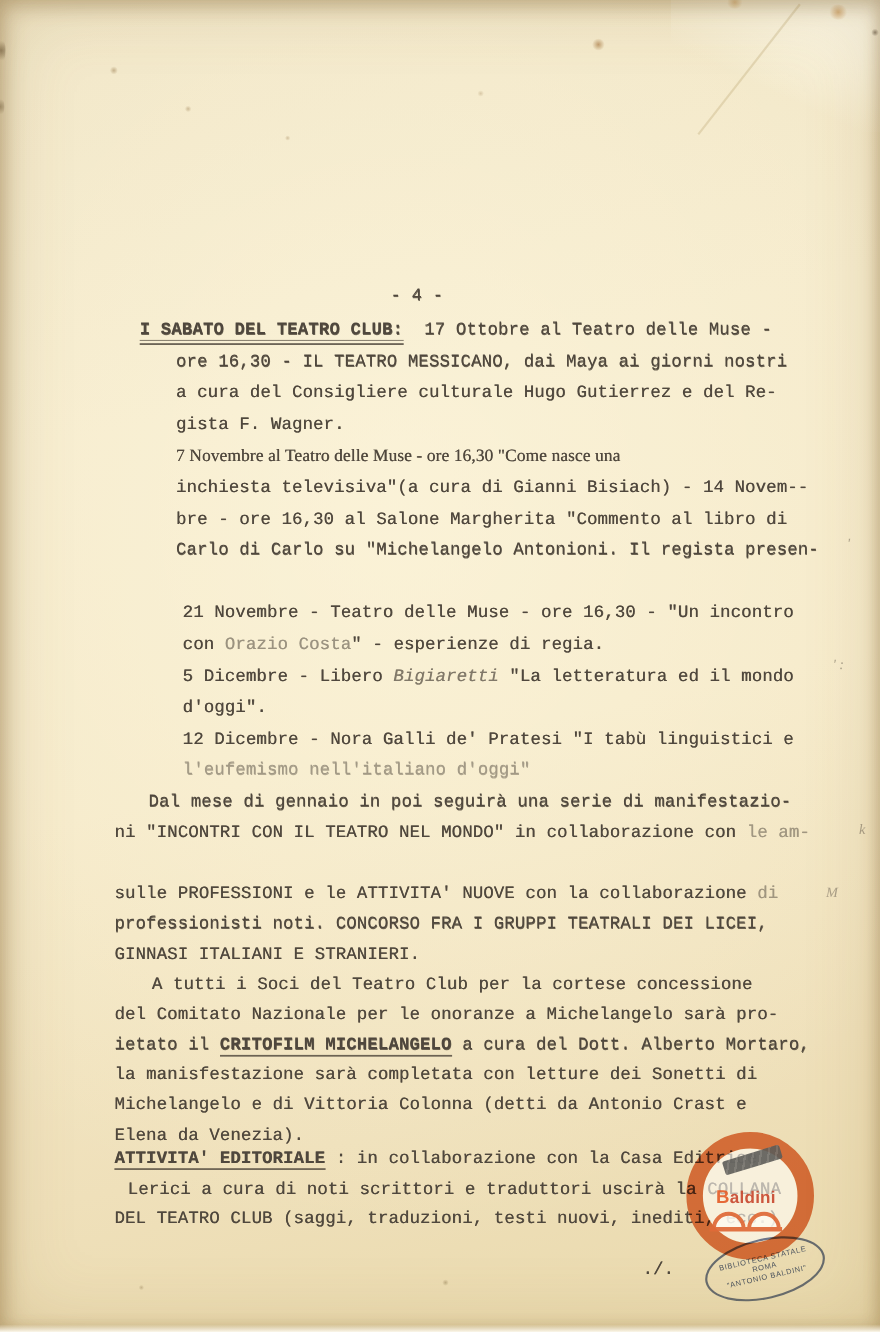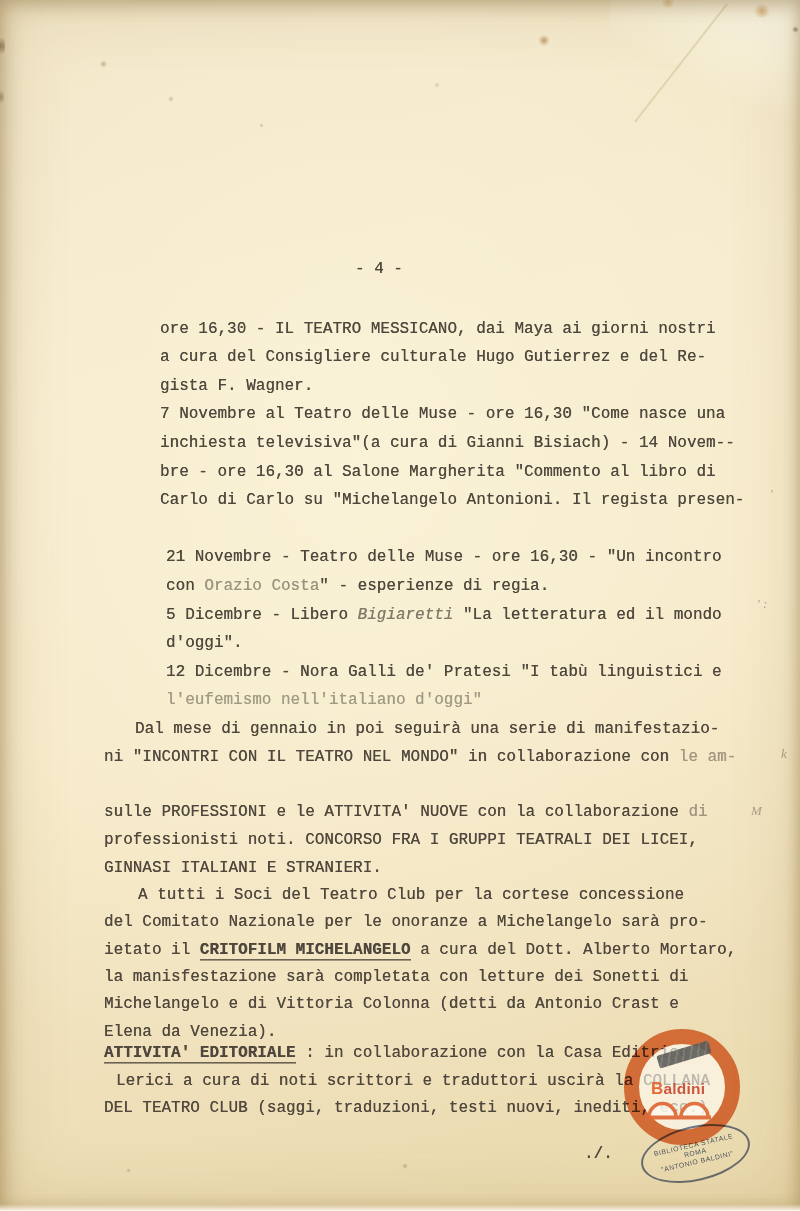--- a/index.html
+++ b/index.html
@@ -78,24 +78,25 @@
   <div class="stain" style="left:434px;top:82px;width:6px;height:6px;background:radial-gradient(circle,rgba(130,95,45,.25),rgba(130,95,45,0) 70%);"></div>
   <div class="stain" style="left:402px;top:1163px;width:6px;height:6px;background:radial-gradient(circle,rgba(110,85,45,.35),rgba(110,85,45,0) 70%);"></div>
   <div class="stain" style="left:126px;top:1168px;width:5px;height:5px;background:radial-gradient(circle,rgba(110,85,45,.3),rgba(110,85,45,0) 70%);"></div>
   <div class="stain" style="left:-3px;top:34px;width:8px;height:24px;background:radial-gradient(circle,rgba(70,55,35,.5),rgba(70,55,35,0) 70%);"></div>
   <div class="stain" style="left:-4px;top:88px;width:8px;height:18px;background:radial-gradient(circle,rgba(70,55,35,.4),rgba(70,55,35,0) 70%);"></div>
 
   <div class="line pagenum">- 4 -</div>
 
   <div id="doc">
       <div class="para">
+        <div class="line" style="left: 127px; top: 292px;"><span class="u2" style="font-weight: bold;">I SABATO DEL TEATRO CLUB:</span><span>  17 Ottobre al Teatro delle Muse -</span></div>
         <div class="line" style="left: 160px; top: 320.6px;"><span>ore 16,30 - IL TEATRO MESSICANO, dai Maya ai giorni nostri</span></div>
         <div class="line" style="left: 160px; top: 349.2px;"><span>a cura del Consigliere culturale Hugo Gutierrez e del Re-</span></div>
         <div class="line" style="left: 160px; top: 377.8px;"><span>gista F. Wagner.</span></div>
-        <div class="line" style="left: 160px; top: 406.4px;"><span>7 Novembre al Teatro delle Muse - ore 16,30 "Come nasce una</span></div>
+        <div class="line" style="left: 160px; top: 406.4px; font-family: Liberation Serif, serif;"><span>7 Novembre al Teatro delle Muse - ore 16,30 "Come nasce una</span></div>
         <div class="line" style="left: 160px; top: 435px;"><span>inchiesta televisiva"(a cura di Gianni Bisiach) - 14 Novem--</span></div>
         <div class="line" style="left: 160px; top: 463.6px;"><span>bre - ore 16,30 al Salone Margherita "Commento al libro di</span></div>
         <div class="line" style="left: 160px; top: 492.2px;"><span>Carlo di Carlo su "Michelangelo Antonioni. Il regista presen-</span></div>
         <div class="line" style="left: 166px; top: 549.4px;"><span>21 Novembre - Teatro delle Muse - ore 16,30 - "Un incontro</span></div>
         <div class="line" style="left: 166px; top: 578px;"><span>con </span><span style="opacity: 0.55;">Orazio Costa</span><span>" - esperienze di regia.</span></div>
         <div class="line" style="left: 166px; top: 606.6px;"><span>5 Dicembre - Libero </span><span style="opacity: 0.7; font-style: italic;">Bigiaretti</span><span> "La letteratura ed il mondo</span></div>
         <div class="line" style="left: 166px; top: 635.2px;"><span>d'oggi".</span></div>
         <div class="line" style="left: 166px; top: 663.8px;"><span>12 Dicembre - Nora Galli de' Pratesi "I tabù linguistici e</span></div>
         <div class="line" style="left: 166px; top: 692.4px;"><span style="opacity: 0.5;">l'eufemismo nell'italiano d'oggi"</span></div>
       </div>

